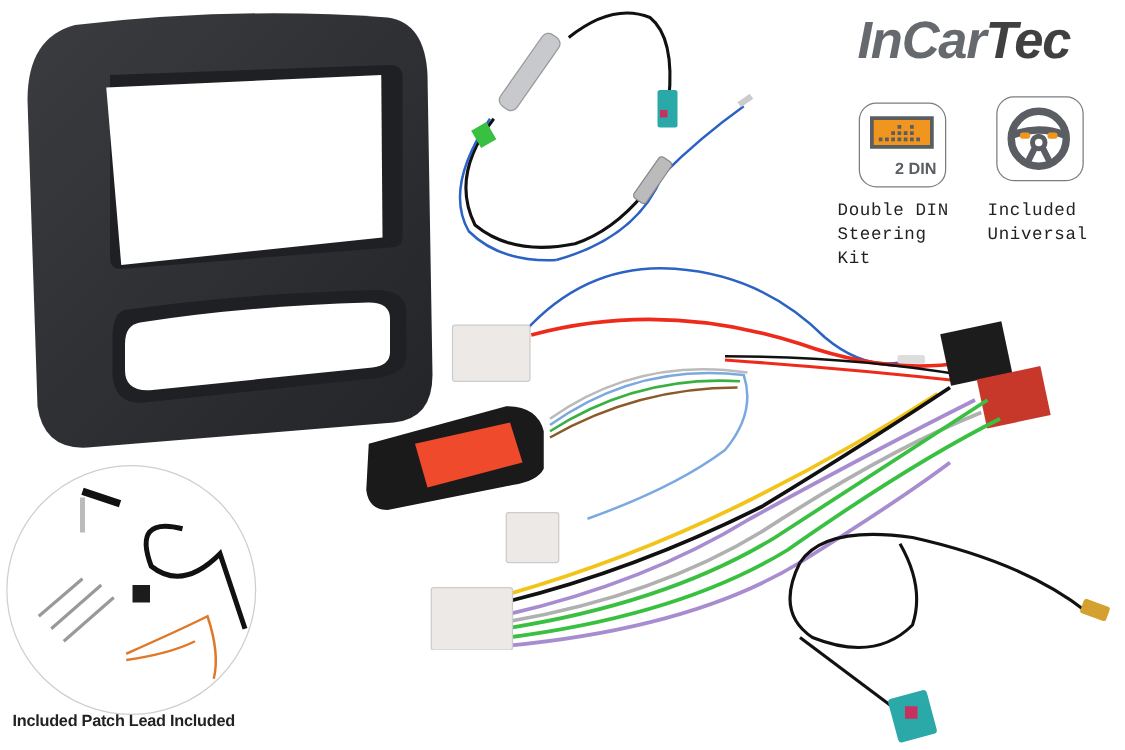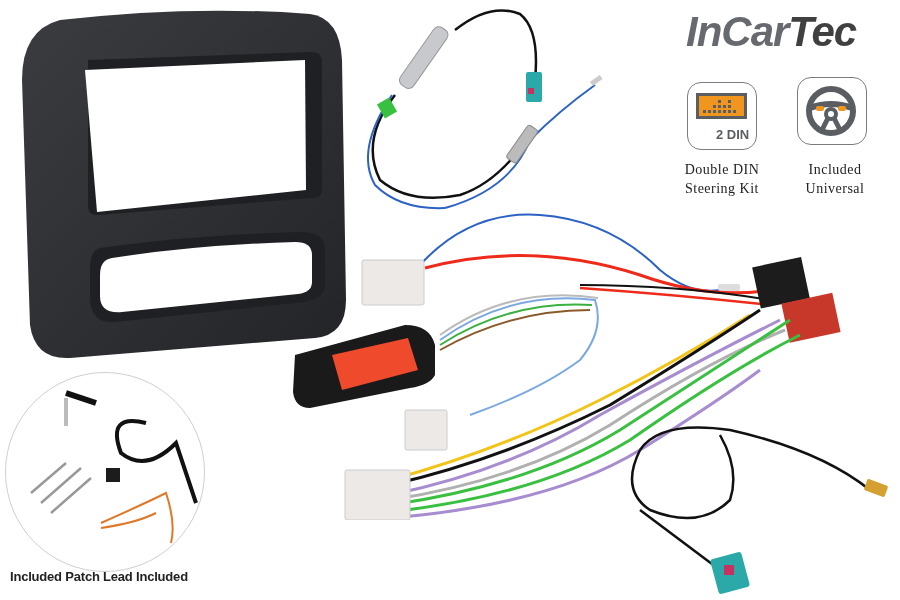--- a/index.html
+++ b/index.html
@@ -2,21 +2,21 @@
 <html><head>
 <meta charset="utf-8">
 <style>
   html, body { margin:0; padding:0; background:#ffffff; }
   body { width:900px; height:600px; position:relative; overflow:hidden; font-family:"DejaVu Sans", sans-serif; }
   .abs { position:absolute; }
   .brand { left:686px; top:8px; font-family:"Liberation Sans", sans-serif; font-weight:bold; font-style:italic; font-size:42px; letter-spacing:-1px; }
   .brand .a { color:#666a6e;text-align:right; }
   .brand .b { color:#404040; }
   .badge { width:70px; height:68px; border:1.5px solid #7a7d80; border-radius:14px; background:#fff; box-sizing:border-box; }
-  .badge-label { font-family:Liberation Serif, serif; font-size:14px; color:#222; text-align:center; line-height:19px; letter-spacing:0.5px; }
+  .badge-label { font-family:Liberation Mono, monospace; font-size:14px; color:#222; line-height:19px; letter-spacing:0.5px; }
   .patch-circle { left:5px; top:372px; width:200px; height:200px; border-radius:50%; border:1px solid #cfcfcf; background:#fff; box-sizing:border-box; }
   .patch-caption { left:10px; top:569px; width:210px; font-family:"Liberation Sans", sans-serif; font-weight:bold; font-size:13px; color:#222; letter-spacing:-0.2px; }
 </style>
 </head>
 <body>
 
 <svg class="abs" style="left:0;top:0" width="360" height="370" viewBox="0 0 360 370">
   <defs>
     <linearGradient id="fg" x1="0" y1="0" x2="1" y2="1">
       <stop offset="0" stop-color="#3a3c40"></stop>

